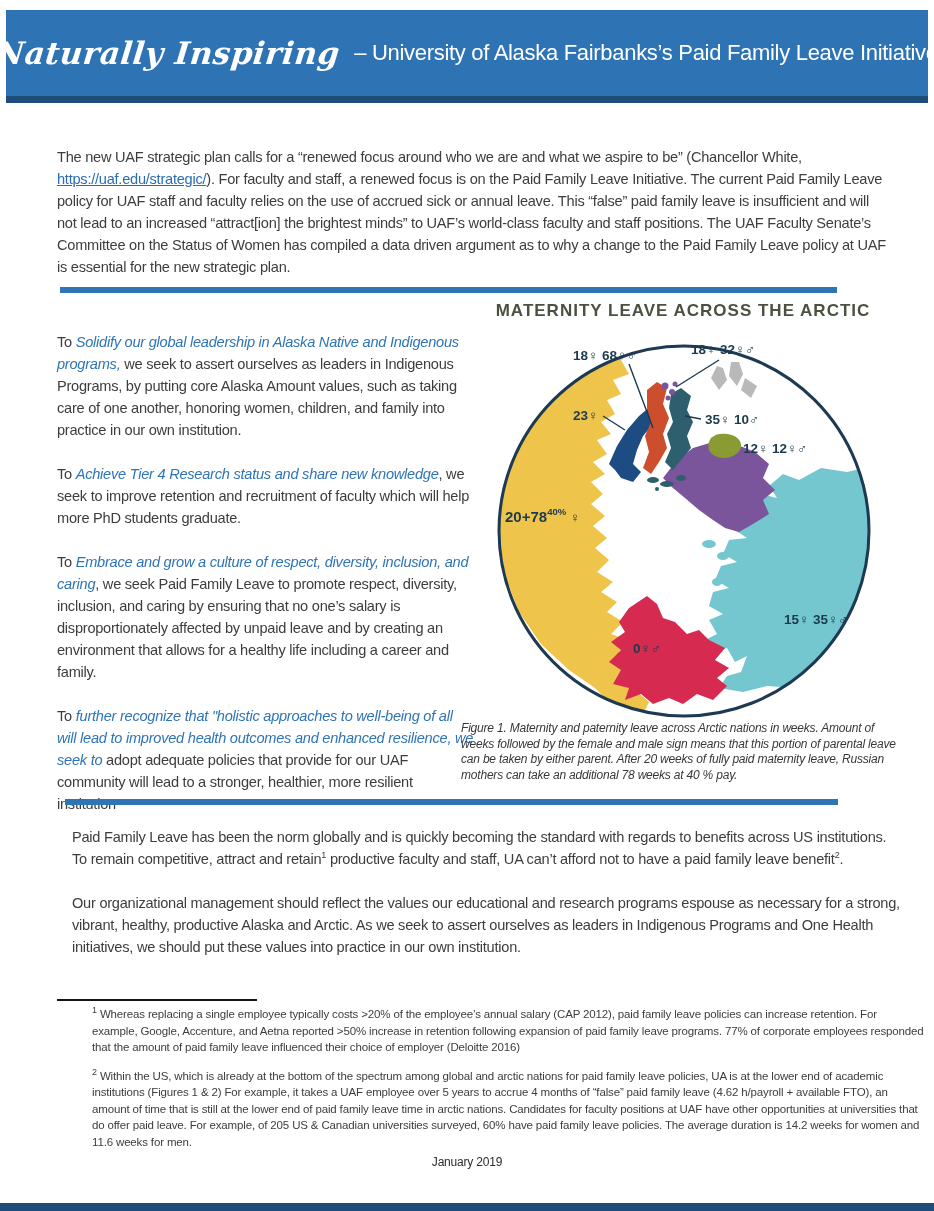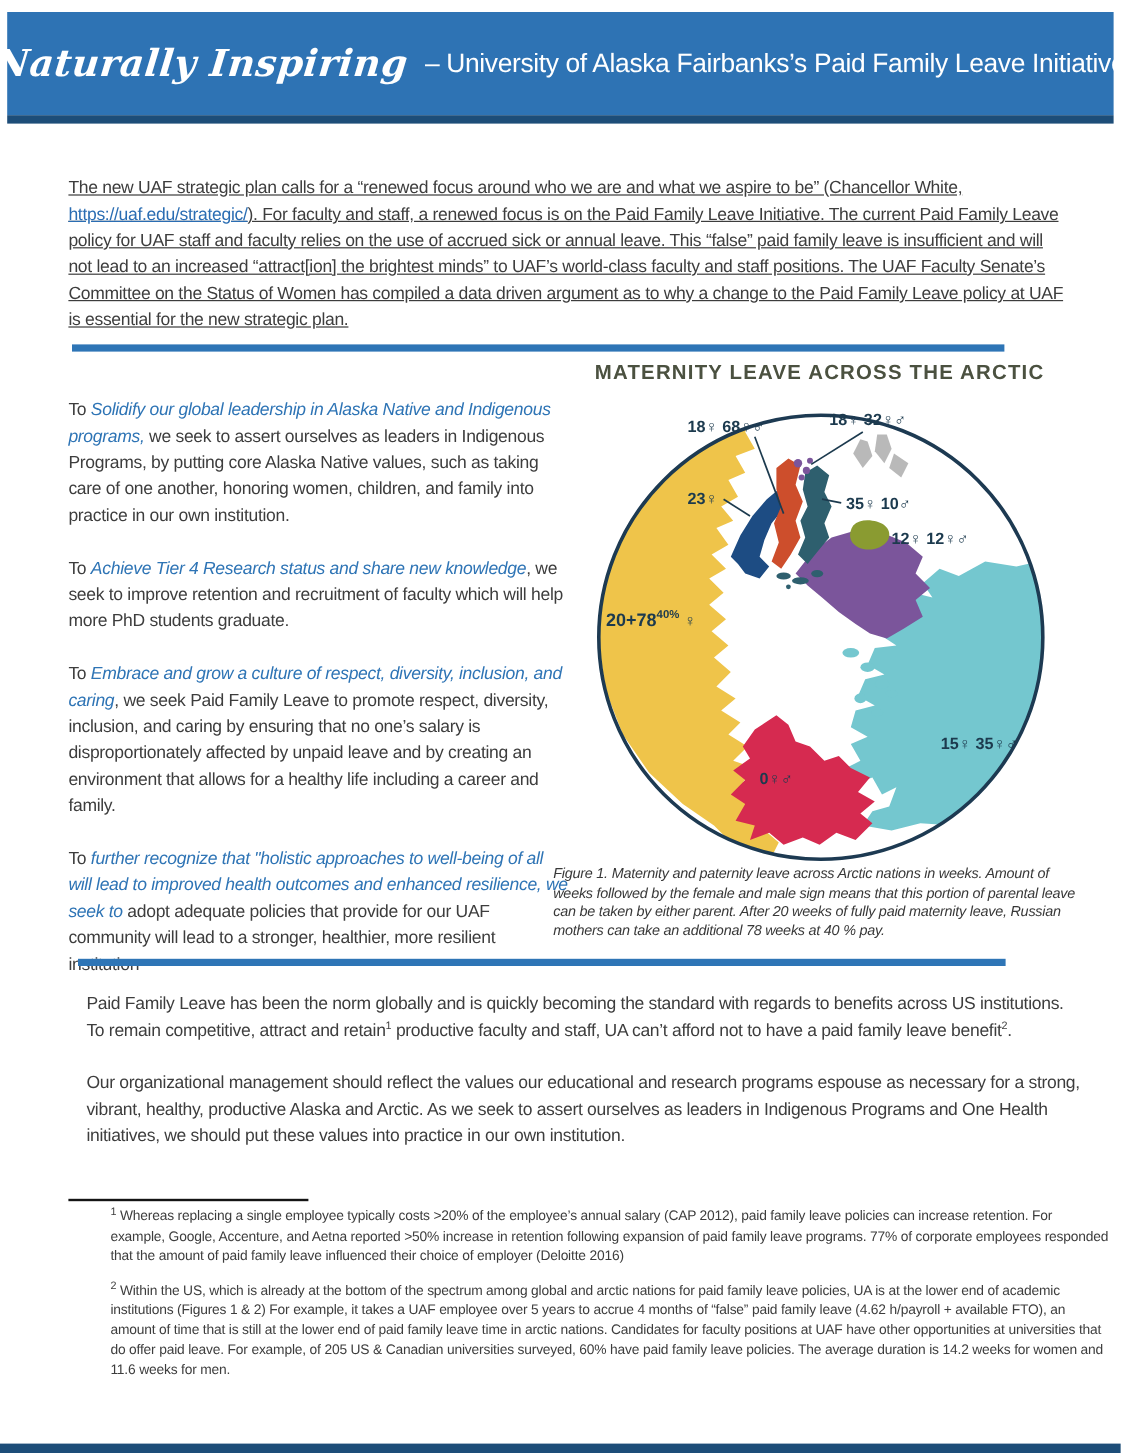--- a/index.html
+++ b/index.html
@@ -14,21 +14,21 @@
     white-space:nowrap;box-sizing:border-box;
   }
   .banner-edge{position:absolute;left:6px;top:96px;width:922px;height:7px;}
   .script-title{
     font-family:"DejaVu Serif",serif;font-style:italic;font-weight:bold;
     font-size:31px;color:#fff;letter-spacing:0.5px;transform:skewX(-6deg);
   }
   .banner-rest{font-size:22px;color:#fff;letter-spacing:-0.3px;font-weight:500;}
   
   .para{font-size:14.6px;line-height:22px;letter-spacing:-0.25px;}
-  .intro{position:absolute;left:57px;top:146px;width:830px;text-decoration:underline;}
+  .intro{position:absolute;left:57px;top:146px;width:830px;}
   .link{color:#2a6db3;text-decoration:underline;}
   .divider{position:absolute;height:6px;background:#2e75b6;}
   .goals{position:absolute;left:57px;top:331px;width:418px;}
   .goal{margin:0 0 22px 0;}
   .emph{color:#2e74b5;font-style:italic;}
   
   .fig-title{
     position:absolute;left:478px;top:301px;width:410px;text-align:center;
     font-size:17px;font-weight:bold;letter-spacing:1px;color:#4b5140;
   }
@@ -58,21 +58,21 @@
 </div>
 <div class="banner-edge" style="background: rgb(29, 77, 120);"></div>
 
 <div class="para intro">
   <span>The new UAF strategic plan calls for a “renewed focus around who we are and what we aspire to be” (Chancellor White, </span><a href="#" class="link">https://uaf.edu/strategic/</a><span>). For faculty and staff, a renewed focus is on the Paid Family Leave Initiative. The current Paid Family Leave policy for UAF staff and faculty relies on the use of accrued sick or annual leave. This “false” paid family leave is insufficient and will not lead to an increased “attract[ion] the brightest minds” to UAF’s world-class faculty and staff positions. The UAF Faculty Senate’s Committee on the Status of Women has compiled a data driven argument as to why a change to the Paid Family Leave policy at UAF is essential for the new strategic plan.</span>
 </div>
 
 <div class="divider" style="left:60px;top:287px;width:777px;"></div>
 
 <div class="goals para">
-  <p class="goal"><span>To </span><span class="emph">Solidify our global leadership in Alaska Native and Indigenous programs,</span><span> we seek to assert ourselves as leaders in Indigenous Programs, by putting core Alaska Native values, such as taking care of one another, honoring women, children, and family into practice in our own institution.</span></p>
+  <p class="goal"><span>To </span><span class="emph">Solidify our global leadership in Alaska Native and Indigenous programs,</span><span> we seek to assert ourselves as leaders in Indigenous Programs, by putting core Alaska Amount values, such as taking care of one another, honoring women, children, and family into practice in our own institution.</span></p>
   <p class="goal"><span>To </span><span class="emph">Achieve Tier 4 Research status and share new knowledge</span><span>, we seek to improve retention and recruitment of faculty which will help more PhD students graduate.</span></p>
   <p class="goal"><span>To </span><span class="emph">Embrace and grow a culture of respect, diversity, inclusion, and caring</span><span>, we seek Paid Family Leave to promote respect, diversity, inclusion, and caring by ensuring that no one’s salary is disproportionately affected by unpaid leave and by creating an environment that allows for a healthy life including a career and family.</span></p>
   <p class="goal"><span>To </span><span class="emph">further recognize that "holistic approaches to well-being of all will lead to improved health outcomes and enhanced resilience, we seek to</span><span> adopt adequate policies that provide for our UAF community will lead to a stronger, healthier, more resilient institution</span></p>
 </div>
 
 <div class="fig-title">MATERNITY LEAVE ACROSS THE ARCTIC</div>
 
 <svg class="map-svg" viewBox="0 0 412 398">
   <defs>
     <clipPath id="globe">
@@ -150,15 +150,16 @@
   <p>Our organizational management should reflect the values our educational and research programs espouse as necessary for a strong, vibrant, healthy, productive Alaska and Arctic. As we seek to assert ourselves as leaders in Indigenous Programs and One Health initiatives, we should put these values into practice in our own institution.</p>
 </div>
 
 <div class="fn-rule"></div>
 <div class="footnotes">
   <p><sup>1</sup><span> Whereas replacing a single employee typically costs &gt;20% of the employee’s annual salary (CAP 2012), paid family leave policies can increase retention. For example, Google, Accenture, and Aetna reported &gt;50% increase in retention following expansion of paid family leave programs. 77% of corporate employees responded that the amount of paid family leave influenced their choice of employer (Deloitte 2016)</span></p>
   <p><sup>2</sup><span> Within the US, which is already at the bottom of the spectrum among global and arctic nations for paid family leave policies, UA is at the lower end of academic institutions (Figures 1 &amp; 2) For example, it takes a UAF employee over 5 years to accrue 4 months of “false” paid family leave (4.62 h/payroll + available FTO), an amount of time that is still at the lower end of paid family leave time in arctic nations. Candidates for faculty positions at UAF have other opportunities at universities that do offer paid leave. For example, of 205 US &amp; Canadian universities surveyed, 60% have paid family leave policies. The average duration is 14.2 weeks for women and 11.6 weeks for men.</span></p>
 </div>
 
 <div class="page-footer">
+  <div>January 2019</div>
 </div>
 
 <div class="bottom-bar" style="background: rgb(29, 77, 120);"></div>
 
 </body></html>

